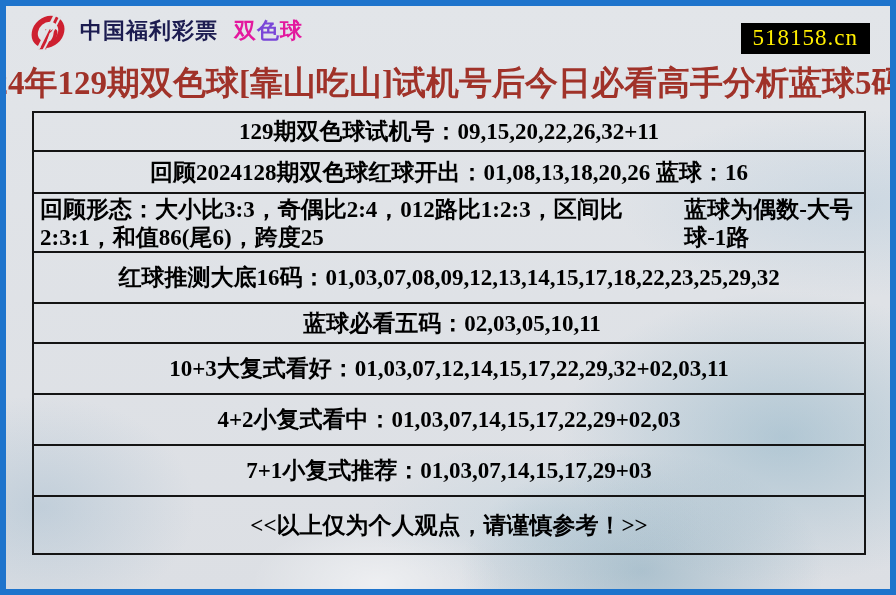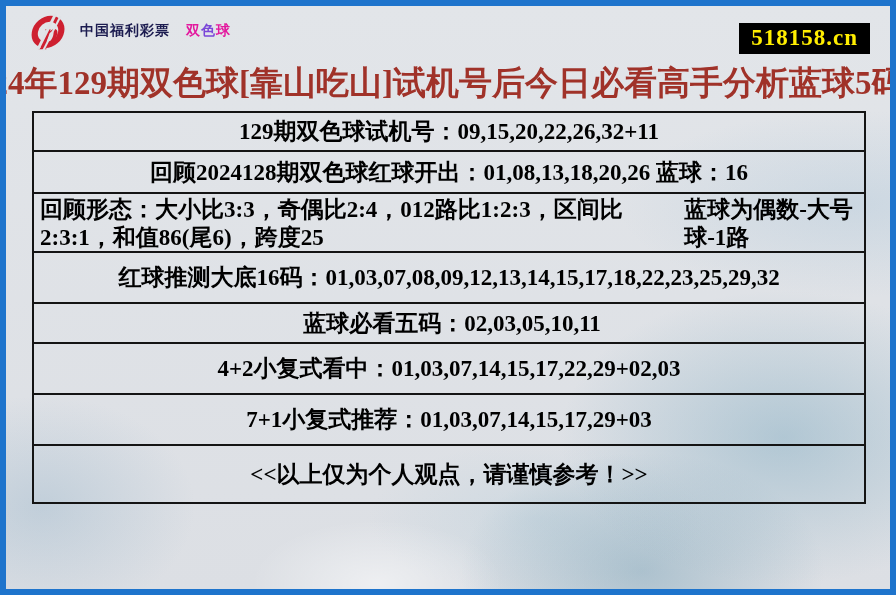--- a/index.html
+++ b/index.html
@@ -23,32 +23,32 @@
   .header{
     position:relative;
     height:50px;
     display:flex;
     align-items:center;
     padding-left:24px;
   }
   .logo{width:42px;height:42px;margin-right:8px;flex:0 0 auto;}
   .brand{
     font-family:"Liberation Sans","DejaVu Sans",sans-serif;
-    font-weight:bold;font-size:14px;letter-spacing:1px;
+    font-weight:bold;font-size:22px;letter-spacing:1px;
     display:flex;align-items:center;
   }
   .brand-main{color:#1c1c50;}
   .brand-sub{margin-left:16px;}
   .c-magenta{color:#e3189e;}
   .c-purple{color:#7a46d8;}
   .badge{
     position:absolute;top:17px;right:20px;
     background:#000;color:#ffee00;
     font-family:"Liberation Serif","DejaVu Serif",serif;
-    font-weight:bold;font-size:23px;
+    font-weight:normal;font-size:23px;
     padding:2px 12px 3px 12px;
     letter-spacing:1px;
   }
   .title{
     height:55px;
     display:flex;align-items:center;justify-content:center;
     font-weight:bold;font-size:33px;
     color:#a03229;
     white-space:nowrap;
   }
@@ -100,18 +100,19 @@
 
   <div class="rows">
     <div class="row h41">129期双色球试机号：09,15,20,22,26,32+11</div>
     <div class="row h44">回顾2024128期双色球红球开出：01,08,13,18,20,26 蓝球：16</div>
     <div class="row h61 row-multiline">
       <span>回顾形态：大小比3:3，奇偶比2:4，012路比1:2:3，区间比2:3:1，和值86(尾6)，跨度25</span>
       <span>蓝球为偶数-大号球-1路</span>
     </div>
     <div class="row h43">红球推测大底16码：01,03,07,08,09,12,13,14,15,17,18,22,23,25,29,32</div>
     <div class="row h42">蓝球必看五码：02,03,05,10,11</div>
+    <div class="row h43">10+3大复式看好：01,03,07,12,14,15,17,22,29,32+02,03,11</div>
     <div class="row h43">4+2小复式看中：01,03,07,14,15,17,22,29+02,03</div>
     <div class="row h43">7+1小复式推荐：01,03,07,14,15,17,29+03</div>
     <div class="row h46">&lt;&lt;以上仅为个人观点，请谨慎参考！&gt;&gt;</div>
   </div>
 
 </div>
 
 </body></html>

